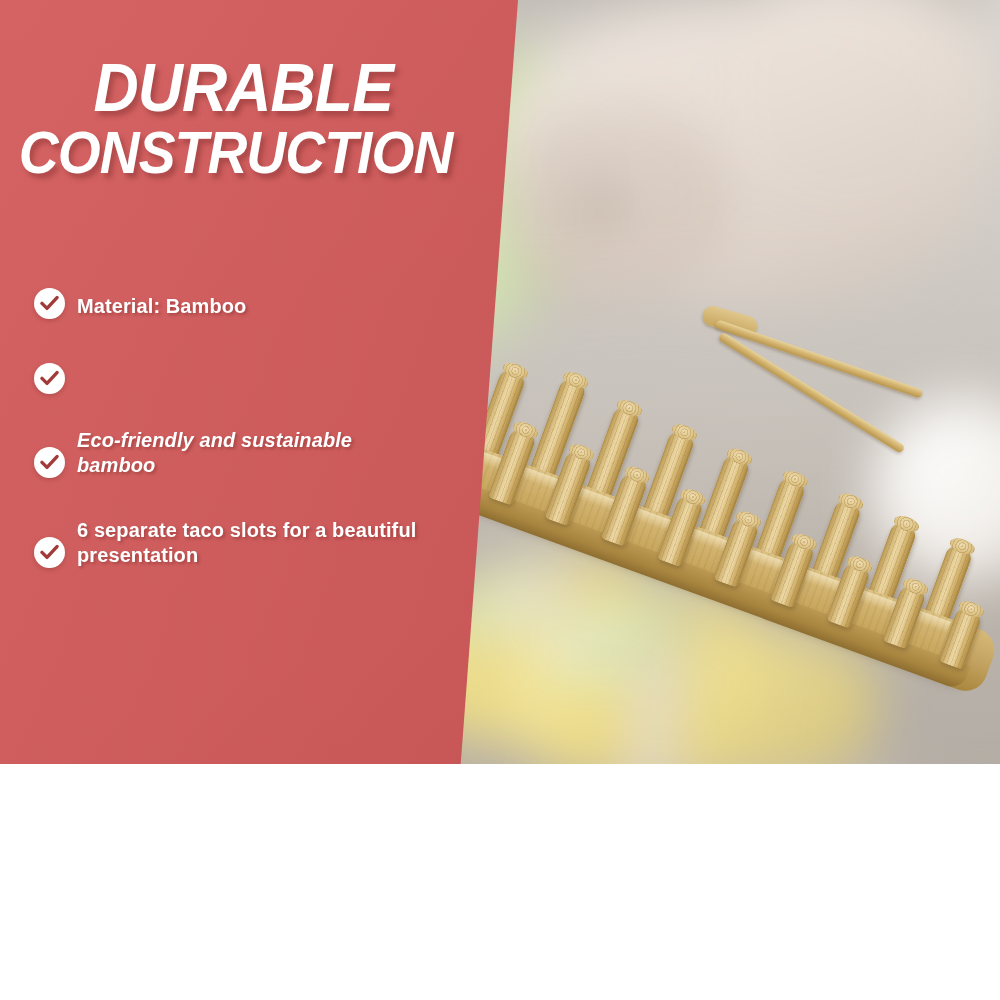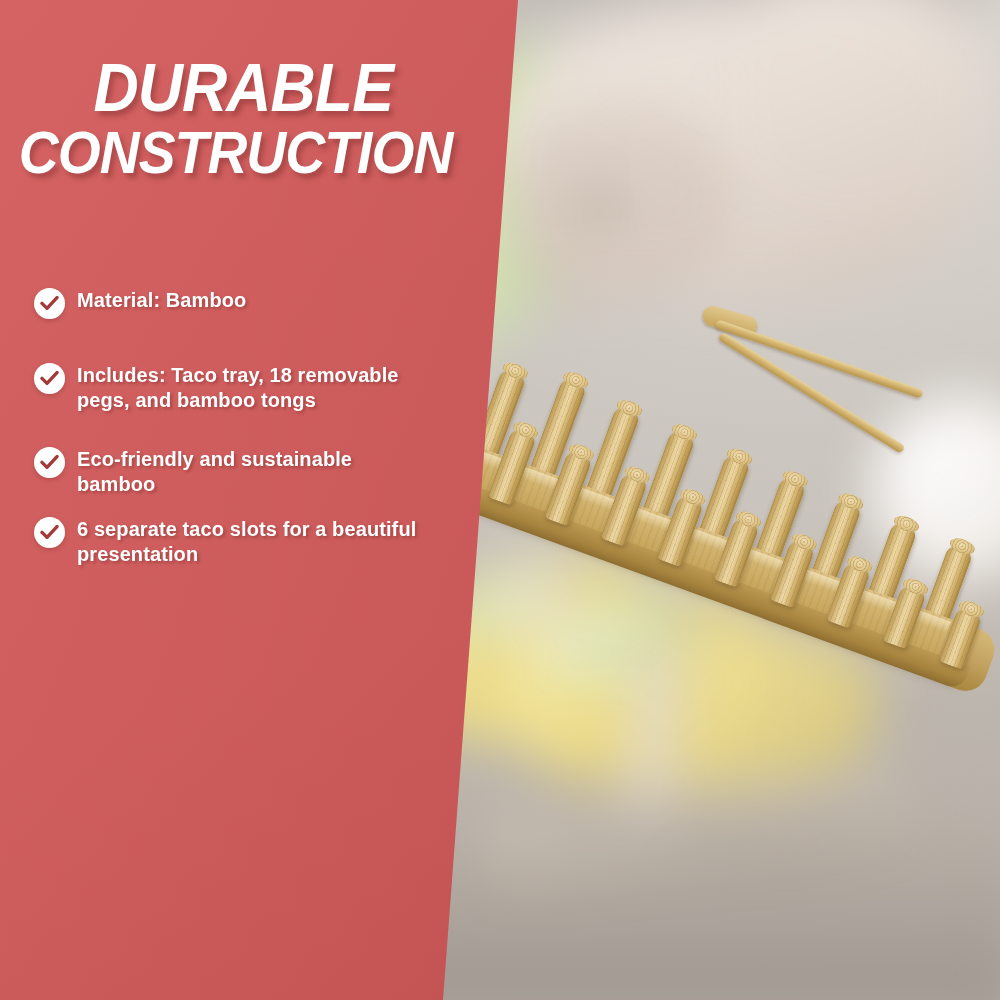--- a/index.html
+++ b/index.html
@@ -1,20 +1,20 @@
 <!DOCTYPE html>
 <html><head>
 <meta charset="utf-8">
 <style>
   html,body{margin:0;padding:0;background:#fff;}
   body{font-family:"Liberation Sans", sans-serif;}
 
   #stage{
     position:relative;
-    width:1000px;height:1000px;
+    width:1000px;height:764px;
     overflow:hidden;
     background:#737373;
   }
 
   
   .photo{position:absolute;inset:0;overflow:hidden;}
 
   .photo-bg{
     position:absolute;inset:-40px;
     background:
@@ -221,37 +221,37 @@
     letter-spacing:-1px;
     text-shadow:4px 5px 5px rgba(120,40,40,.42);
     white-space:nowrap;
     transform:scaleX(.92);
   }
   .hl-1{font-size:68px;line-height:70px;text-align:center;padding-left:18px;}
   .hl-2{font-size:60px;line-height:62px;text-align:center;padding-left:0px;}
 
   
   .features{position:absolute;left:34px;top:288px;width:400px;}
-  .feature{position:relative;display:flex;align-items:flex-start;margin-bottom:26px;}
+  .feature{position:relative;display:flex;align-items:flex-end;margin-bottom:26px;}
   .feature .tick{
     flex:0 0 auto;width:31px;height:31px;border-radius:50%;
     background:#ffffff;position:relative;margin-right:12px;
     box-shadow:0 2px 4px rgba(120,40,40,.3);
   }
   .feature .tick svg{position:absolute;left:6px;top:7px;}
   .feature .ftext{
     color:#ffffff;font-weight:bold;font-size:20px;line-height:25px;
     letter-spacing:.1px;
     text-shadow:2px 2px 3px rgba(120,40,40,.45);
     font-family:"Liberation Sans Narrow","Liberation Sans",sans-serif;
   }
   .f0{margin-bottom:44px;}
   .f1{margin-bottom:36px;}
   .f2{margin-bottom:34px;}
-  .f3{margin-bottom:20px;}
+  .f3{margin-bottom:40px;font-style:italic;}
 </style>
 </head>
 <body>
 
 <div id="stage">
 
   <div class="photo">
     <div class="photo-bg"></div>
 
     <div class="blurlayer">
@@ -340,21 +340,20 @@
       <span class="ftext">Material: Bamboo</span>
     </div>
 
 
     <div class="feature f2">
       <span class="tick">
         <svg width="19" height="17" viewBox="0 0 19 17" aria-hidden="true">
           <path d="M2 8.4 L7 13.4 L17 2.6" fill="none" stroke="#A33A3A" stroke-width="3.4" stroke-linecap="round" stroke-linejoin="round"></path>
         </svg>
       </span>
-      <span class="ftext">Includes: Taco tray, 18 removable pegs, and bamboo tongs</span>
     </div>
 
     <div class="feature f3">
       <span class="tick">
         <svg width="19" height="17" viewBox="0 0 19 17" aria-hidden="true">
           <path d="M2 8.4 L7 13.4 L17 2.6" fill="none" stroke="#A33A3A" stroke-width="3.4" stroke-linecap="round" stroke-linejoin="round"></path>
         </svg>
       </span>
       <span class="ftext">Eco-friendly and sustainable bamboo</span>
     </div>

